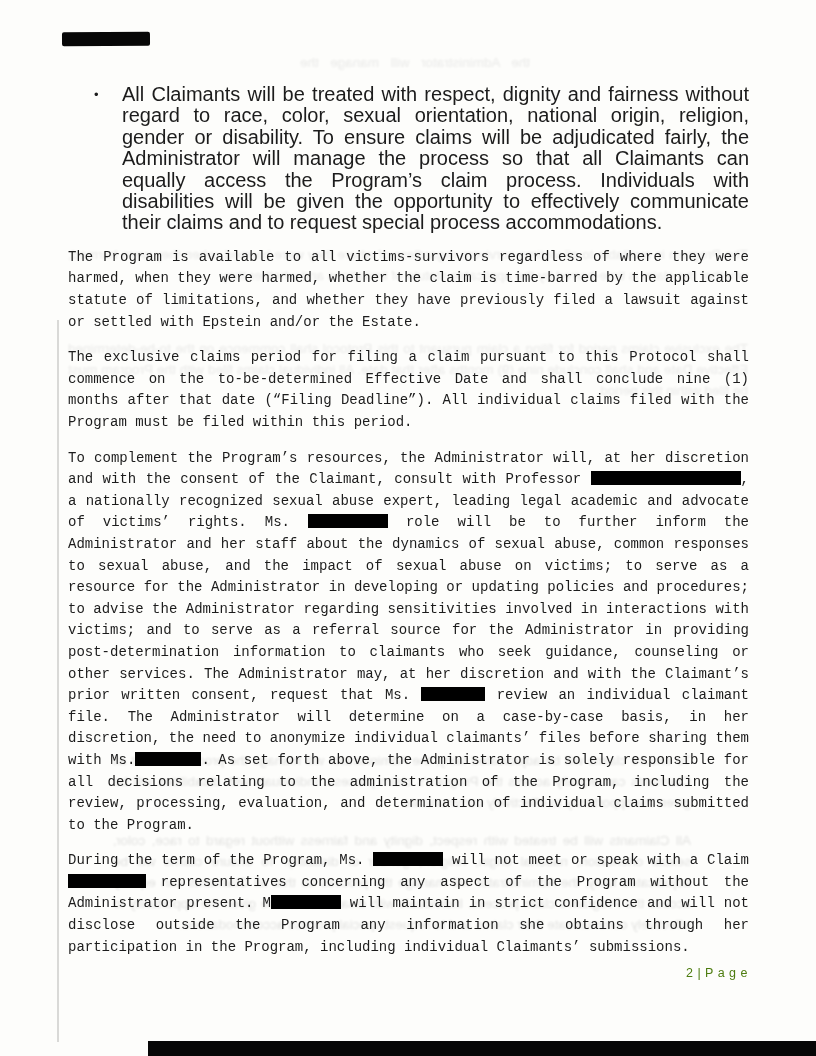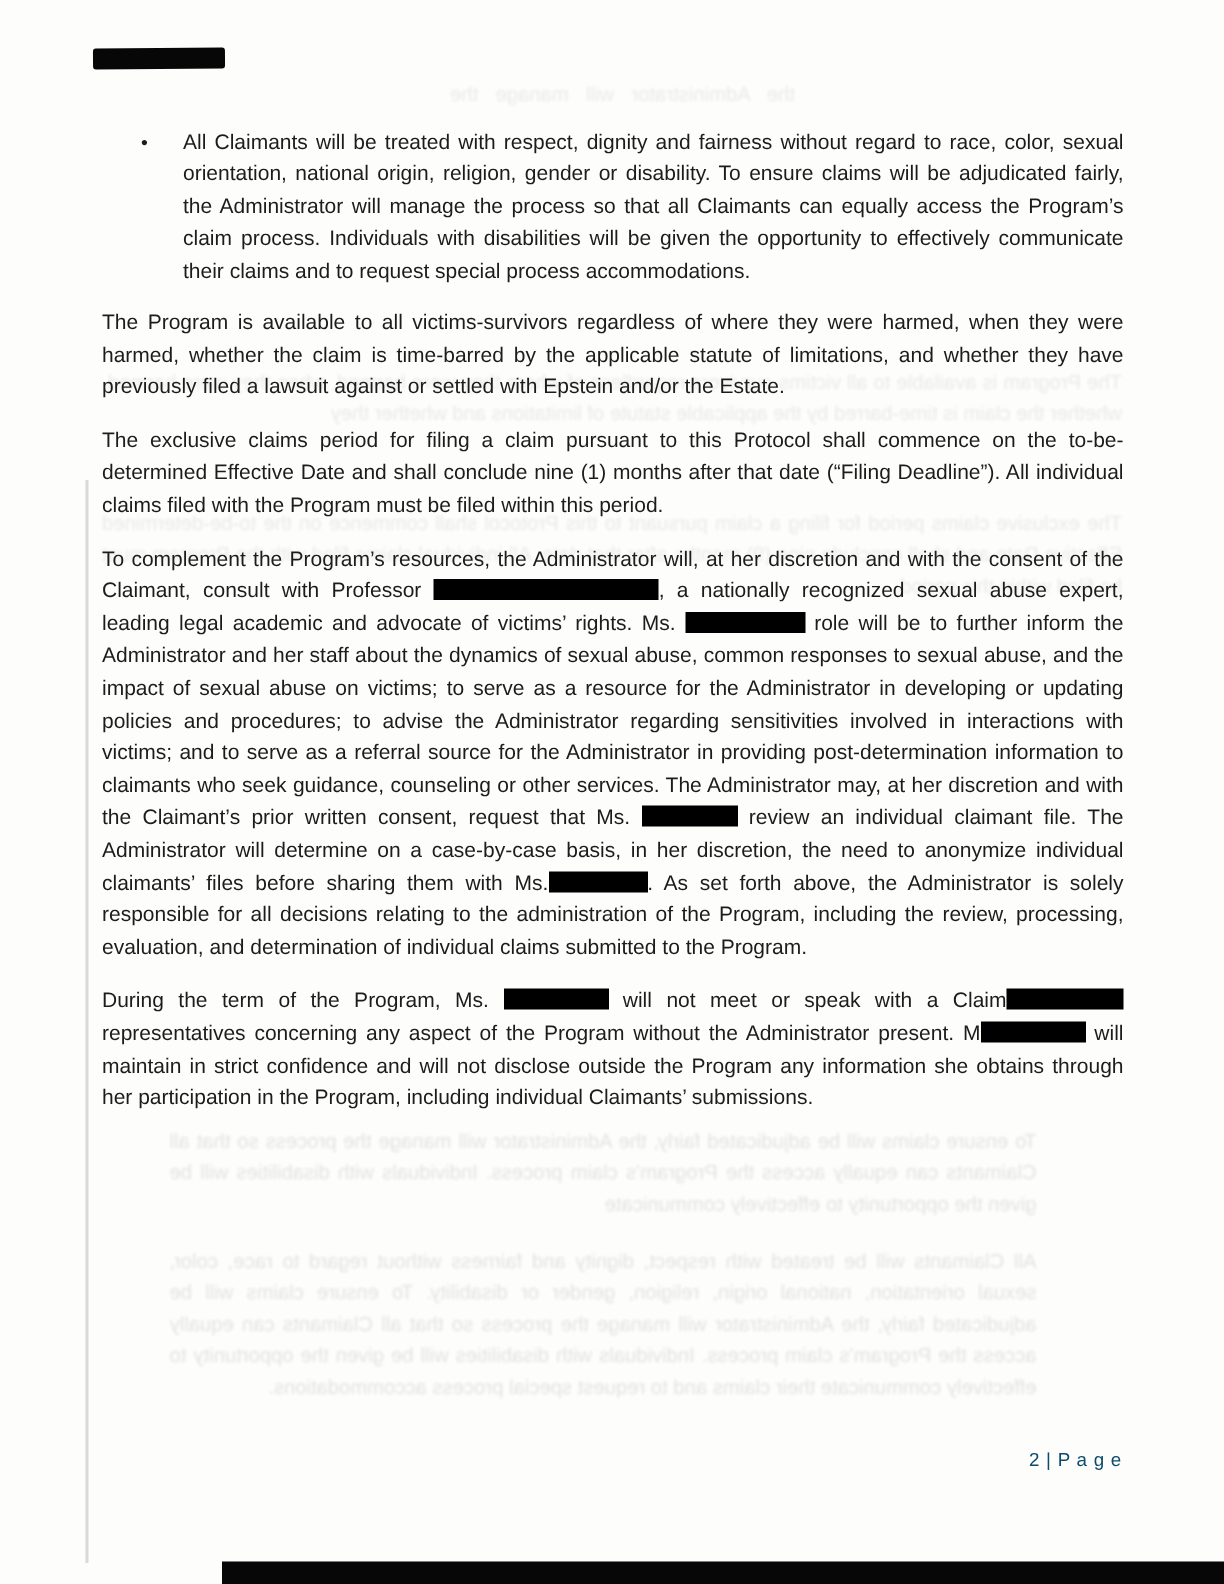--- a/index.html
+++ b/index.html
@@ -24,42 +24,43 @@
   }
   .bullet-marker {
     flex: 0 0 28px;
     width: 28px;
     font-size: 13px;
     line-height: 21.4px;
   }
   .bullet-text {
     flex: 1;
     text-align: justify;
-    font-size: 14px;
+    font-size: 20px;
     line-height: 21.4px;
   }
   .para {
     margin: 0 0 14px 0;
     text-align: justify;
     font-size: 14px;
     line-height: 21.6px;
+    font-family: Liberation Mono, monospace;
   }
   .para + .para { margin-top: 0; }
   .redact {
     display: inline-block;
     background: #000;
     height: 14px;
     vertical-align: -2px;
   }
   .footer {
     position: absolute;
     top: 966px;
     right: 68px;
     font-size: 12.5px;
-    color: #0c4a6e;
+    color: #4d7c0f;
     letter-spacing: 0.5px;
   }
   .ghost {
     position: absolute;
     transform: scaleX(-1);
     filter: blur(1.2px);
     opacity: 0.09;
     text-align: justify;
     font-size: 13.5px;
     line-height: 21px;

